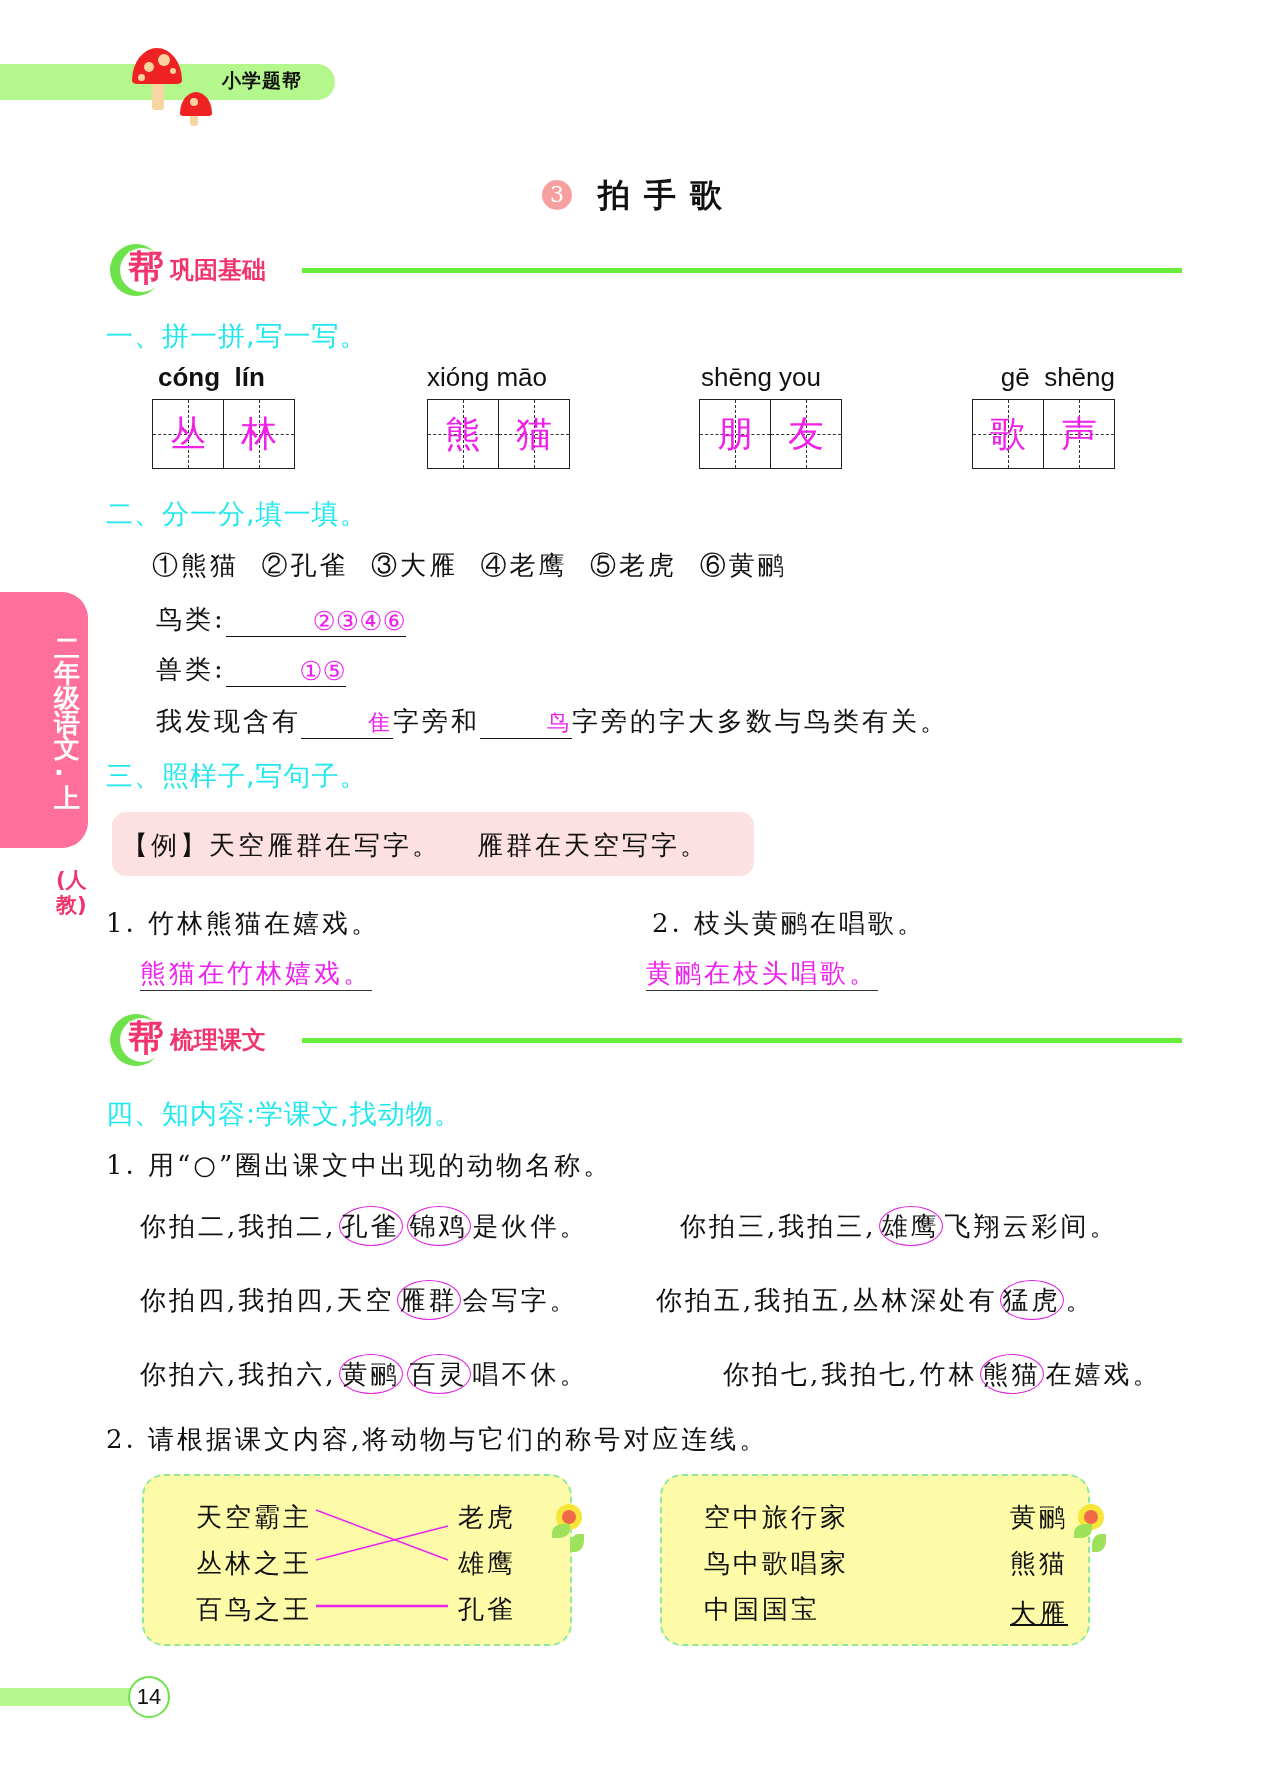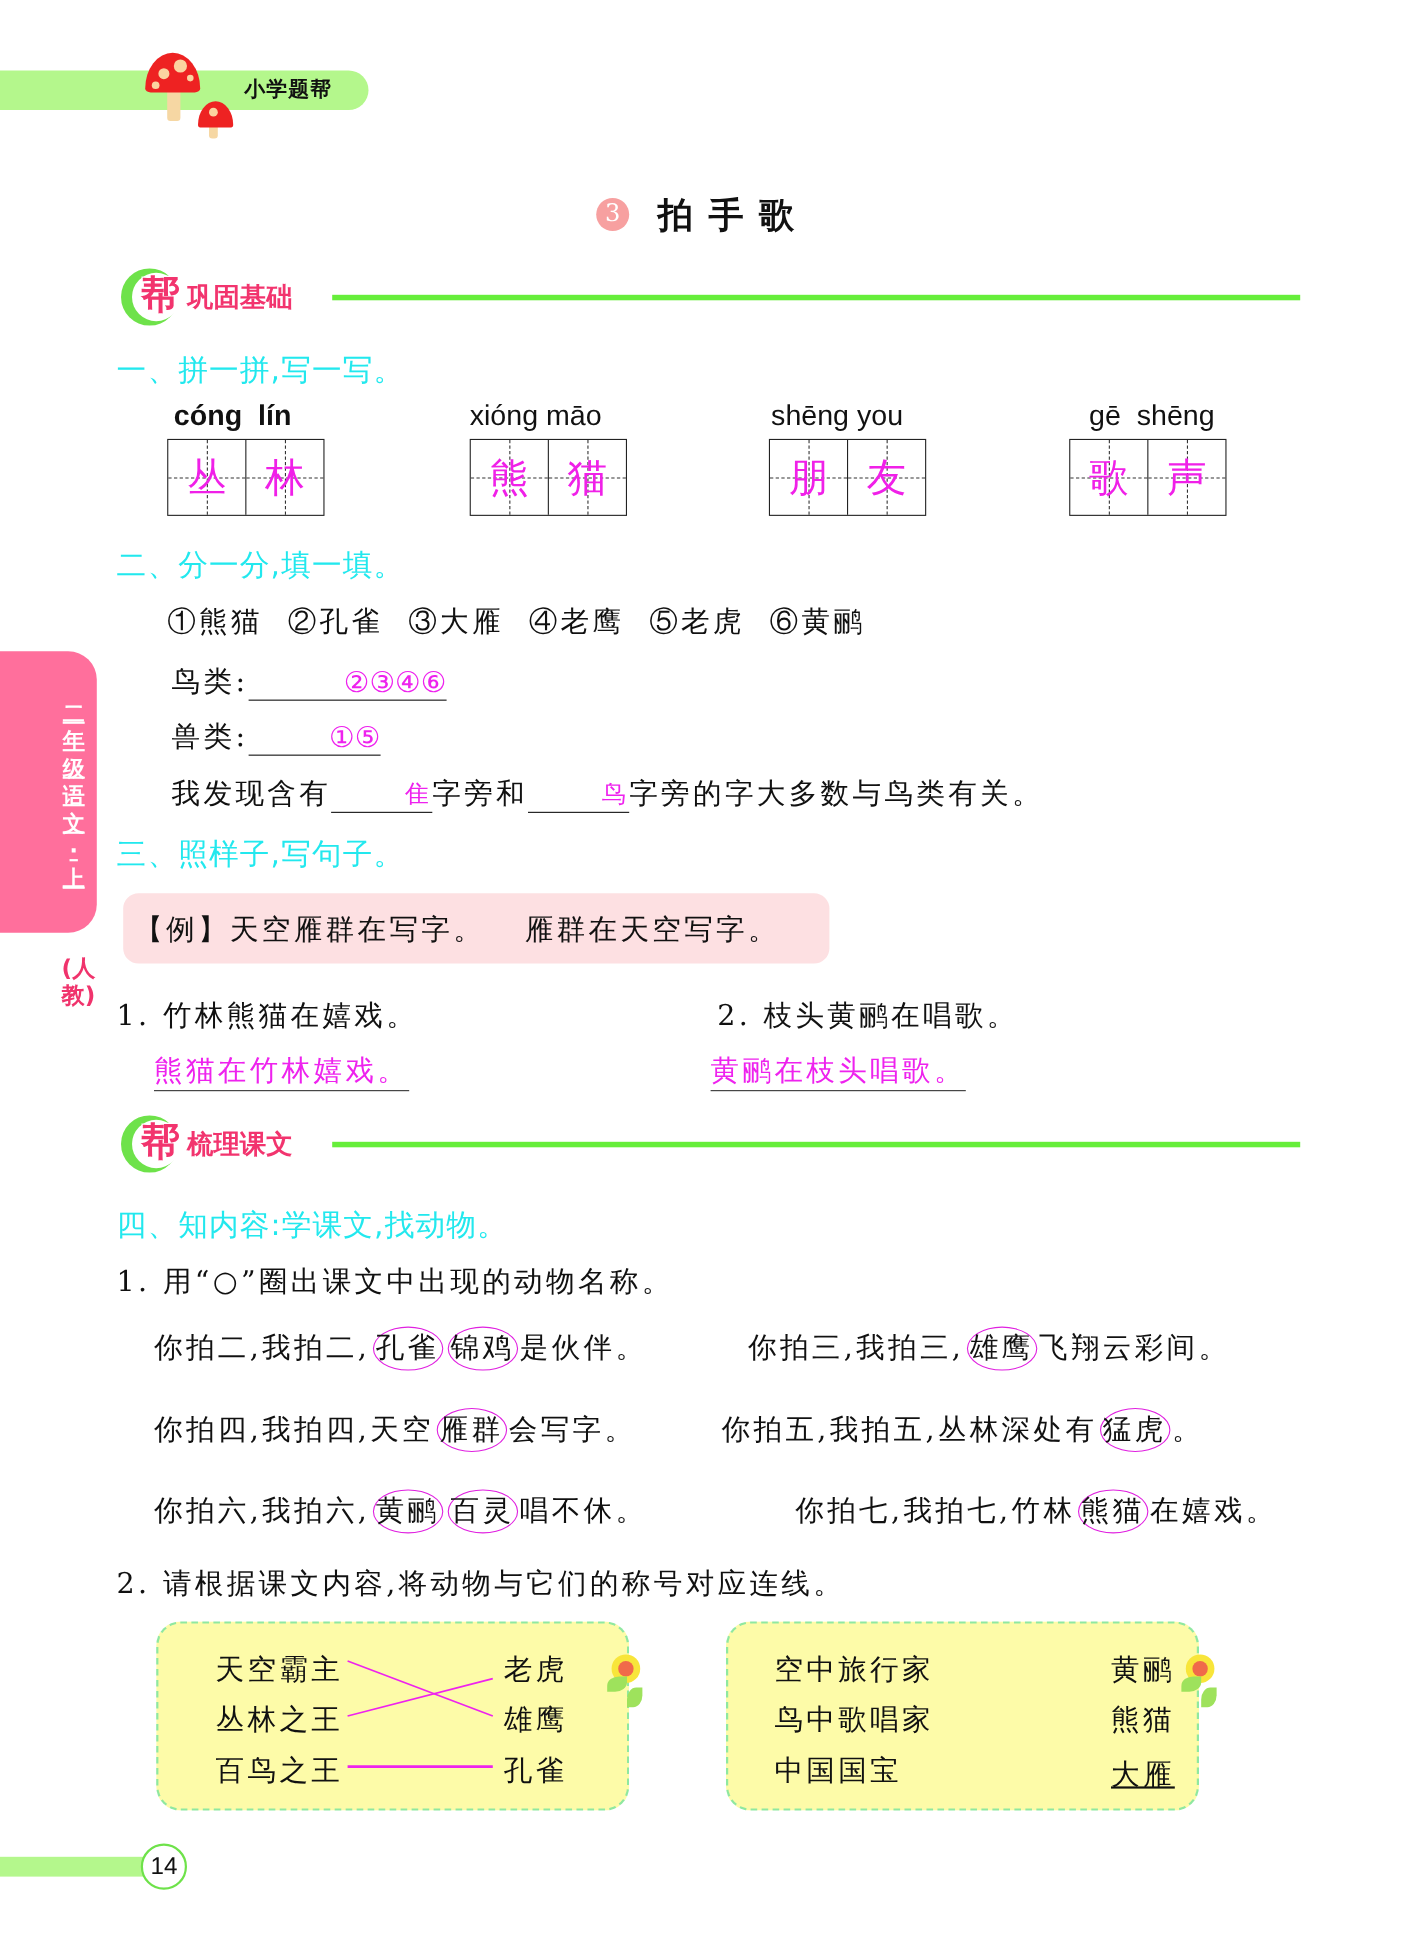--- a/index.html
+++ b/index.html
@@ -37,21 +37,21 @@
   .blank{display:inline-block;border-bottom:1.5px solid #111;text-align:right;vertical-align:bottom;line-height:30px;}
   .example{left:112px;top:812px;width:642px;height:64px;background:#fde0e2;border-radius:14px;}
   .underline-ans{border-bottom:1.5px solid #333;padding-bottom:2px;}
   .circ{display:inline-block;border:1.5px solid #e020e0;border-radius:50%;padding:4px 2px;margin:0 2px;line-height:30px;}
   .panel{background:#fdfba8;border:2px dashed #8fe8a0;border-radius:22px;}
   .flower{position:absolute;}
   .flower .petal{position:absolute;width:26px;height:26px;border-radius:50%;background:#f8e53a;}
   .flower .core{position:absolute;left:6px;top:6px;width:14px;height:14px;border-radius:50%;background:#f06a4a;}
   .flower .leaf{position:absolute;background:#9ee25c;border-radius:60% 0 60% 0;}
   .side-tab{left:0;top:592px;width:88px;height:256px;background:#ff6f9c;border-radius:0 26px 26px 0;}
-  .side-text{left:54px;top:636px;width:26px;color:#fff;font-size:20px;font-weight:bold;font-family:"DejaVu Sans",sans-serif;line-height:25px;text-align:center;text-decoration:underline;}
+  .side-text{left:54px;top:636px;width:26px;color:#fff;font-size:26px;font-weight:bold;font-family:"DejaVu Sans",sans-serif;line-height:25px;text-align:left;}
   .side-pub{left:56px;top:868px;width:26px;color:#f0336c;font-size:21px;font-weight:bold;font-family:"DejaVu Sans",sans-serif;line-height:25px;text-align:center;}
   .foot-band{left:0;top:1688px;width:134px;height:18px;background:#b4f78c;}
   .page-num{left:128px;top:1676px;width:38px;height:38px;border:2px solid #6ee24a;border-radius:50%;background:#fff;text-align:center;line-height:38px;font-size:22px;font-family:"Liberation Sans",sans-serif;}
 </style>
 </head>
 <body>
 
 <div class="abs top-band"></div>
 <div class="mush" style="left:130px;top:46px;width:90px;height:60px;">
   <div class="stem" style="left:22px;top:34px;width:12px;height:30px;"></div>
@@ -122,21 +122,21 @@
         <div class="ch">朋</div>
       </div>
     <div class="cell">
         <div class="v"></div>
         <div class="h"></div>
         <div class="ch">友</div>
       </div>
   </div>
 </div>
 <div class="abs" style="left:972px;top:362px;">
-  <div class="py" style="white-space:pre;margin-left:18px;">gē  shēng</div>
+  <div class="py" style="white-space:pre;margin-left:18px;text-align:right;">gē  shēng</div>
   <div class="grid" style="margin-top:6px;">
     <div class="cell">
         <div class="v"></div>
         <div class="h"></div>
         <div class="ch">歌</div>
       </div>
     <div class="cell">
         <div class="v"></div>
         <div class="h"></div>
         <div class="ch">声</div>

